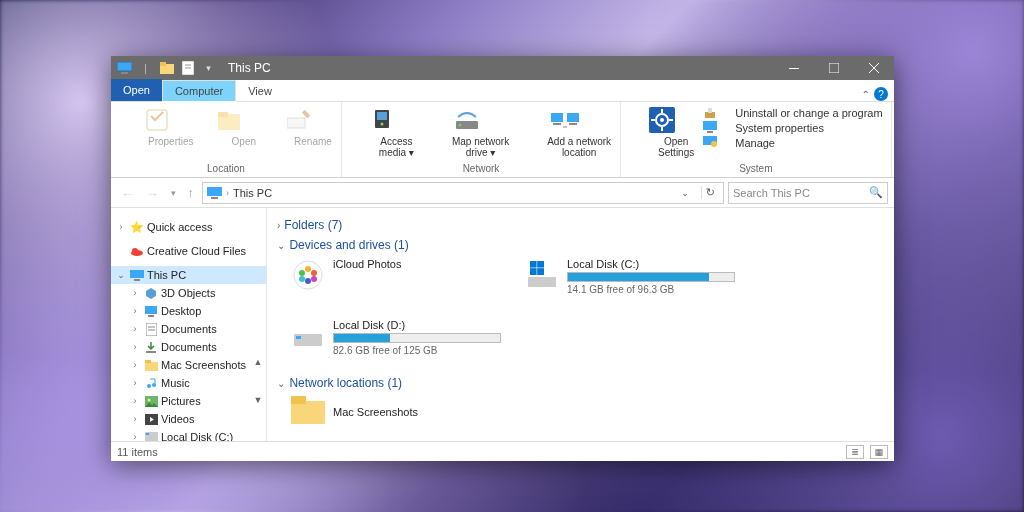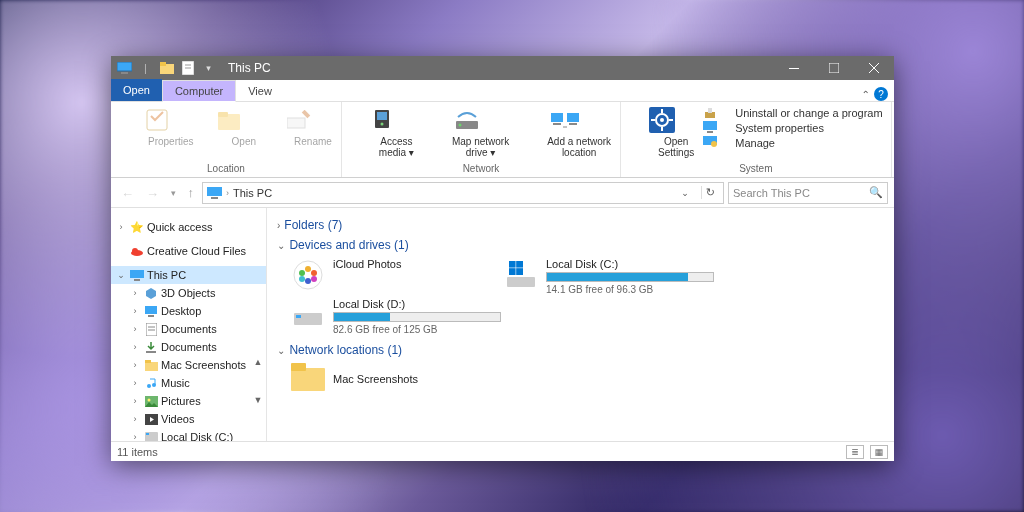--- a/index.html
+++ b/index.html
@@ -8,21 +8,21 @@
 .window{position:absolute;left:111px;top:56px;width:783px;height:405px;background:#fff;box-shadow:0 5px 25px rgba(0,0,0,.5);display:flex;flex-direction:column;}
 .titlebar{height:24px;background:#6b6b6b;display:flex;align-items:center;color:#fff;}
 .qat{display:flex;align-items:center;gap:6px;padding:0 6px;}
 .qat-icon{width:15px;height:15px;display:flex;align-items:center;justify-content:center;}
 .title{margin-left:6px;font-size:12px;flex:1;}
 .winbtns{display:flex;}
 .winbtn{width:40px;height:24px;display:flex;align-items:center;justify-content:center;color:#fff;}
 .tabrow{height:22px;background:#fff;display:flex;align-items:flex-end;border-bottom:1px solid #e0e0e0;}
 .filetab{background:#2060b0;color:#fff;padding:4px 12px;height:22px;display:flex;align-items:center;}
 .ribtab{padding:4px 12px;color:#444;}
-.ribtab.active{border:1px solid #e0e0e0;border-bottom:1px solid #fff;background:#c4b5fd;margin-bottom:-1px;}
+.ribtab.active{border:1px solid #e0e0e0;border-bottom:1px solid #fff;background:#7dd3fc;margin-bottom:-1px;}
 .tabspace{flex:1;}
 .helparea{display:flex;align-items:center;gap:4px;padding-right:6px;}
 .help-caret{color:#555;font-size:10px;}
 .help-q{width:14px;height:14px;background:#0078d4;color:#fff;border-radius:50%;display:flex;align-items:center;justify-content:center;font-size:10px;}
 .ribbon{height:76px;background:#fff;border-bottom:1px solid #d0d0d0;display:flex;}
 .group{border-right:1px solid #e5e5e5;display:flex;flex-direction:column;padding:2px 4px;}
 .group-items{display:flex;flex:1;align-items:flex-start;}
 .group-label{text-align:center;color:#666;font-size:10px;padding:1px 0;}
 .bigbtn{display:flex;flex-direction:column;align-items:center;padding:2px 5px;gap:2px;}
 .bigbtn-icon{width:28px;height:28px;display:flex;align-items:center;justify-content:center;}
@@ -49,21 +49,21 @@
 .tree-item.top{margin-top:6px;}
 .tree-exp{width:12px;text-align:center;color:#666;font-size:9px;}
 .tree-icon{width:14px;height:14px;display:flex;align-items:center;justify-content:center;}
 .tree-label{font-size:11px;}
 .sb-scroll{position:absolute;bottom:4px;right:2px;width:12px;height:80px;display:flex;flex-direction:column;align-items:center;gap:28px;}
 .sb-btn{font-size:9px;color:#666;}
 .content{flex:1;padding:6px 10px;overflow:hidden;}
 .section{display:flex;align-items:center;gap:4px;color:#1a4e9e;margin:4px 0 6px 0;}
 .sec-chev{font-size:10px;color:#666;}
 .sec-title{font-size:12px;}
-.drives{display:flex;gap:3px;flex-wrap:wrap;margin:0 0 8px 14px;}
+.drives{display:flex;gap:24px;flex-wrap:wrap;margin:0 0 20px 14px;}
 .drive{display:flex;gap:8px;width:210px;align-items:flex-start;}
 .drive-icon{width:34px;height:34px;display:flex;align-items:center;justify-content:center;}
 .drive-info{flex:1;}
 .drive-name{font-size:11px;color:#222;margin-bottom:2px;}
 .drive-bar{height:10px;border:1px solid #bbb;background:#eee;margin-bottom:2px;position:relative;}
 .drive-fill{height:100%;background:#26a0da;}
 .drive-sub{font-size:10px;color:#666;}
 .netloc{display:flex;gap:8px;margin:0 0 8px 14px;align-items:center;}
 .folder-icon{width:34px;height:34px;}
 .statusbar{height:20px;border-top:1px solid #e0e0e0;display:flex;align-items:center;padding:0 6px;color:#555;font-size:11px;justify-content:space-between;}

